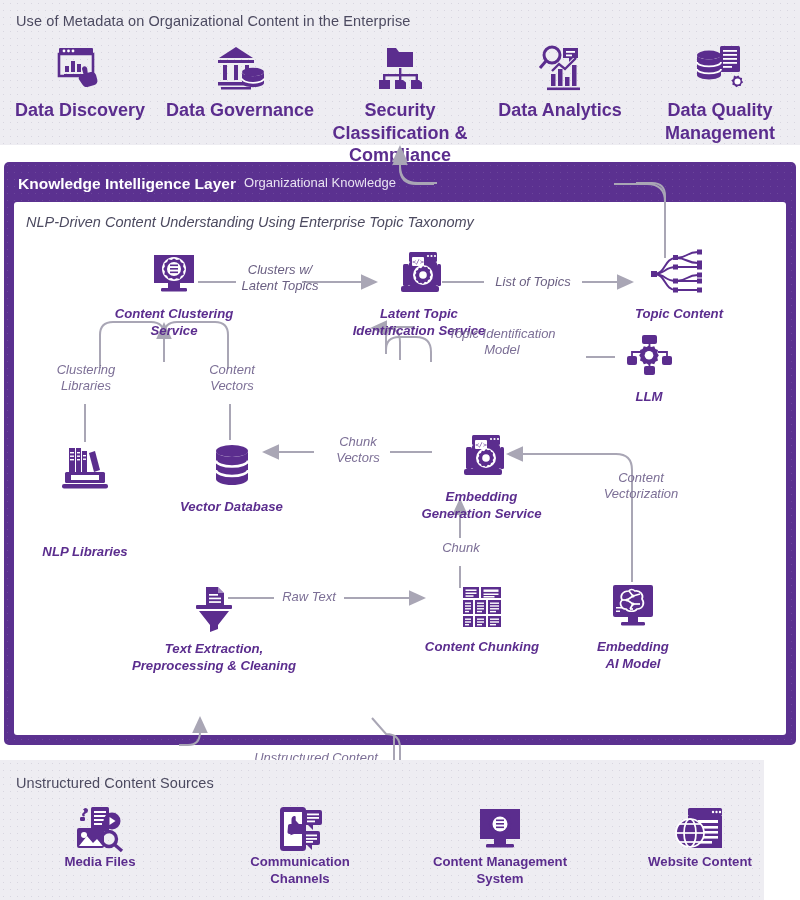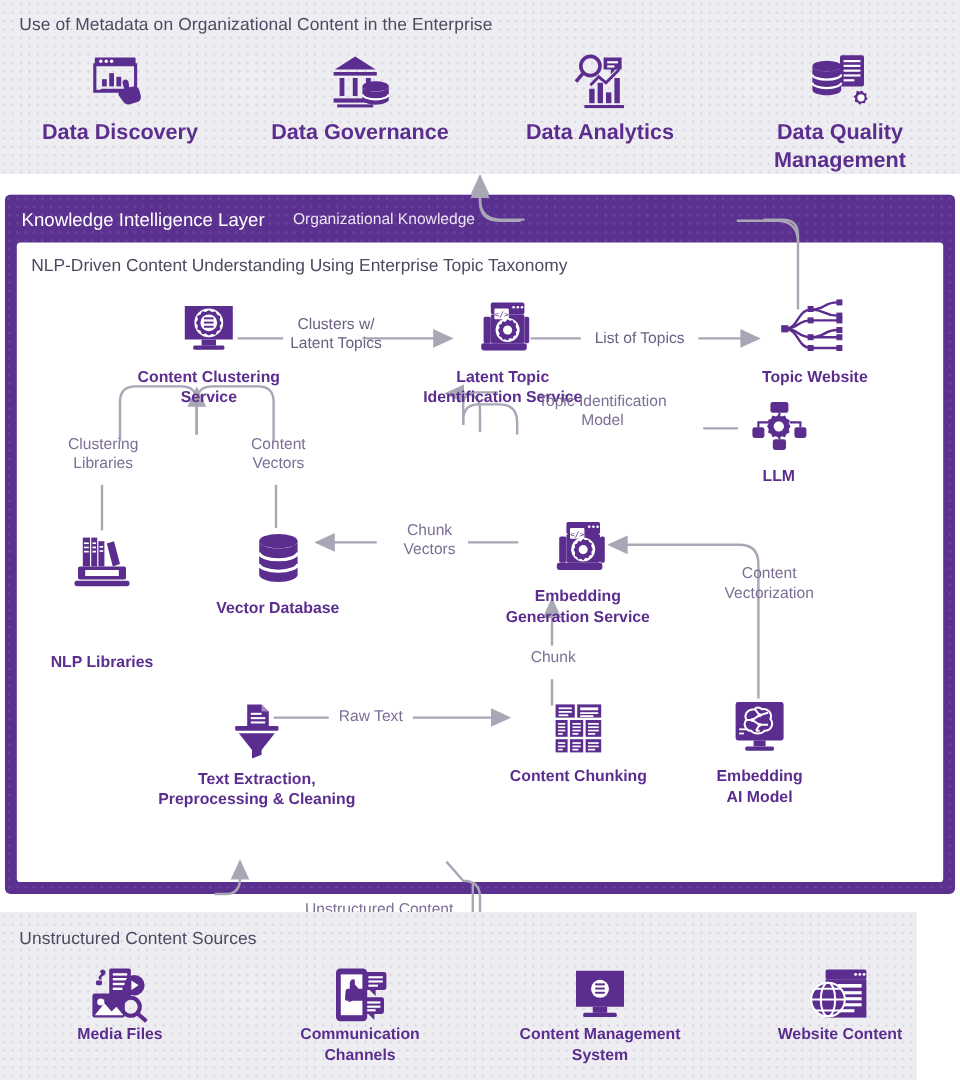--- a/index.html
+++ b/index.html
@@ -38,25 +38,25 @@
 
   
   .layer {
     position: absolute; left: 4px; top: 162px; width: 792px; height: 583px;
     background: #5b3190; border-radius: 5px;
     background-image: radial-gradient(rgba(255,255,255,.10) 0.9px, transparent 0.9px);
     background-size: 7px 7px;
   }
   .layer-title {
     position: absolute; left: 14px; top: 13px;
-    color: #ffffff; font-size: 15.5px; font-weight: normal;
+    color: #ffffff; font-size: 15.5px; font-weight: bold;
   }
   .panel {
     position: absolute; left: 10px; top: 40px; width: 772px; height: 533px;
-    background: #ffffff; border-radius: 3px;
+    background: #ffffff; border-radius: 3px; font-style: italic;
   }
   .panel-title {
     position: absolute; left: 12px; top: 12px;
     font-size: 14.5px; color: #4c4a60;
   }
 
   
   .band-bottom {
     position: absolute; left: 0; top: 760px; width: 764px; height: 140px; text-decoration: underline;
   }
@@ -133,20 +133,40 @@
               <ellipse cx="39" cy="28" rx="11" ry="4.2"></ellipse>
               <path d="M28 28v11c0 2.3 5 4.2 11 4.2s11-1.9 11-4.2V28c0 2.3-5 4.2-11 4.2S28 30.3 28 28z"></path>
               <ellipse cx="39" cy="34.5" rx="11" ry="4.2" fill="#fff" opacity=".0"></ellipse>
               <path d="M28 34.6c0 2.3 5 4.2 11 4.2s11-1.9 11-4.2" fill="none" stroke="#fff" stroke-width="1.7"></path>
             </g>
           </svg>
         </div>
         <div class="lbl">Data Governance</div>
       </div>
 
+      <div class="top-item">
+        <div class="ic">
+          <svg width="52" height="48" viewBox="0 0 52 48">
+            <g fill="#5b2d8e">
+              <path d="M13 4h9l3 4h14v15H13z"></path>
+              <rect x="25" y="24" width="2.4" height="7"></rect>
+              <rect x="9" y="30" width="35" height="2.4"></rect>
+              <rect x="9" y="30" width="2.4" height="6"></rect>
+                <rect x="25" y="30" width="2.4" height="6"></rect>
+                <rect x="41.6" y="30" width="2.4" height="6"></rect>
+              <path d="M5 36h11v9H5zm0 0h7l4 0v9H5z"></path>
+              <path d="M5 36h8l3 2.4V45H5z"></path>
+              <path d="M21 36h8l3 2.4V45H21z"></path>
+              <path d="M37 36h8l3 2.4V45H37z"></path>
+            </g>
+          </svg>
+        </div>
+        <div class="lbl">Security Classification
+&amp; Compliance</div>
+      </div>
 
       <div class="top-item">
         <div class="ic">
           <svg width="52" height="48" viewBox="0 0 52 48">
             <g fill="none" stroke="#5b2d8e" stroke-width="3">
               <circle cx="18" cy="11" r="8"></circle>
               <line x1="12" y1="17" x2="6" y2="24"></line>
             </g>
             <g fill="#5b2d8e">
               <path d="M29 4h15v10h-5l-4 4v-4h-6z"></path>
@@ -339,21 +359,21 @@
                 <rect x="25" y="38.5" width="5" height="5"></rect>
               <rect x="49" y="0.5" width="5" height="5"></rect>
                 <rect x="49" y="11.5" width="5" height="5"></rect>
               <rect x="49" y="15.5" width="5" height="5"></rect>
                 <rect x="49" y="23.5" width="5" height="5"></rect>
               <rect x="49" y="29.5" width="5" height="5"></rect>
                 <rect x="49" y="38.5" width="5" height="5"></rect>
             </g>
           </svg>
         </div>
-        <div class="lbl">Topic Website</div>
+        <div class="lbl">Topic Content</div>
       </div>
 
       <div class="elabel light" style="left:26px; top:160px; width:92px;">Clustering
 Libraries</div>
       <div class="elabel light" style="left:172px; top:160px; width:92px;">Content
 Vectors</div>
       <div class="elabel light" style="left:408px; top:124px; width:160px;">Topic Identification
 Model</div>
 
       <div class="node" style="left:570px; top:128px; width:130px;">

